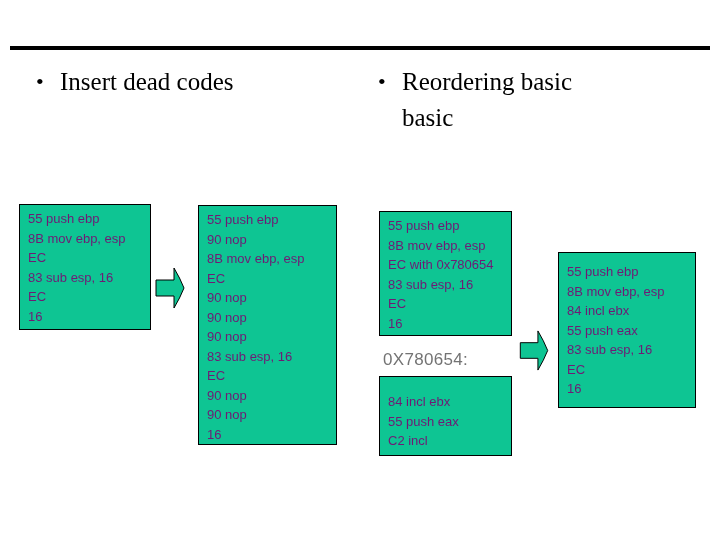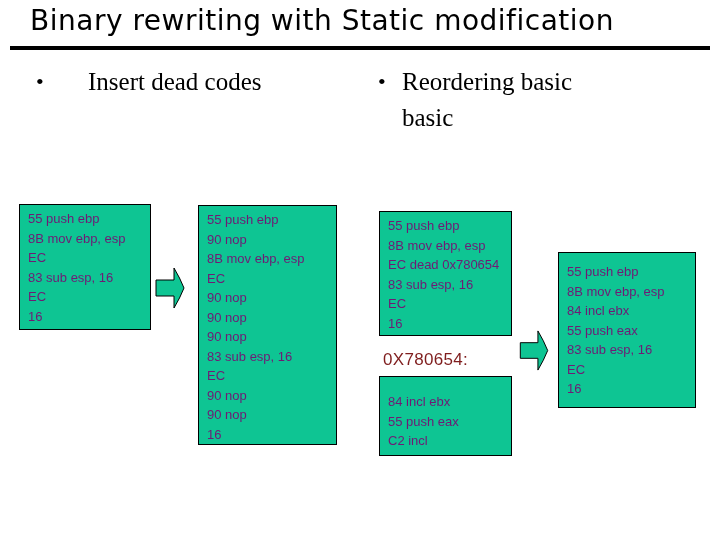--- a/index.html
+++ b/index.html
@@ -20,54 +20,53 @@
     position: absolute; left: 10px; top: 46px;
     width: 700px; height: 4px; background: #000;
   }
   .bullet {
     position: absolute; display: flex; align-items: flex-start;
     font-family: "Liberation Serif", serif;
     font-size: 25px; line-height: 36px; color: #000;
   }
   .bullet .dot { width: 24px; font-size: 22px; line-height: 36px; }
   .bullet-1 { left: 36px; top: 64px; }
-  .bullet-1 .btext { width: 260px; margin-left: 28px; }
+  .bullet-1 .btext { width: 260px; }
   .bullet-2 { left: 378px; top: 64px; }
   .bullet-2 .btext { width: 218px; }
   .codebox {
     position: absolute;
     background: var(--box-fill, #0ec593);
     border: 1px solid #000;
     box-sizing: border-box;
     font-size: 13px; line-height: 19.5px; color: #701a75;
     padding: 4px 0 0 8px;
     overflow: hidden;
   }
   .cl { white-space: nowrap; }
   .box-1 { left: 19px;  top: 204px; width: 132px; height: 126px; }
   .box-2 { left: 198px; top: 205px; width: 139px; height: 240px; }
   .box-3 { left: 379px; top: 211px; width: 133px; height: 125px; }
   .box-4 { left: 379px; top: 376px; width: 133px; height: 80px; padding-top: 15px; }
   .box-5 { left: 558px; top: 252px; width: 138px; height: 156px; padding-top: 9px; }
   .addr-label {
     position: absolute; left: 383px; top: 350px;
-    font-size: 17px; color: #7f1d1d; letter-spacing: 0.3px;
+    font-size: 17px; color: #737373; letter-spacing: 0.3px;
   }
   .arrow { position: absolute; }
   .arrow-1 { left: 155px; top: 265px; }
   .arrow-2 { left: 519px; top: 328px; }
   .arrow svg { display: block; }
   .arrow path { fill: var(--box-fill, #0ec593); stroke: #000; stroke-width: 1; }
 </style>
 </head>
 <body>
 
 <div class="slide">
 
-  <h1 class="title">Binary rewriting with Static modification</h1>
   <div class="title-rule"></div>
 
   <div class="bullet bullet-1">
     <span class="dot">•</span>
     <span class="btext">Insert dead codes</span>
   </div>
 
   <div class="bullet bullet-2">
     <span class="dot">•</span>
     <span class="btext">Reordering basic basic</span>
@@ -99,21 +98,21 @@
       <div class="cl">83 sub esp, 16</div>
       <div class="cl">EC</div>
       <div class="cl">90 nop</div>
       <div class="cl">90 nop</div>
       <div class="cl">16</div>
     </div>
 
   <div class="codebox box-3">
       <div class="cl">55 push ebp</div>
       <div class="cl">8B mov ebp, esp</div>
-      <div class="cl">EC dead 0x780654</div>
+      <div class="cl">EC with 0x780654</div>
       <div class="cl">83 sub esp, 16</div>
       <div class="cl">EC</div>
       <div class="cl">16</div>
     </div>
 
   <div class="addr-label">0X780654:</div>
 
   <div class="codebox box-4">
       <div class="cl">84 incl ebx</div>
       <div class="cl">55 push eax</div>

